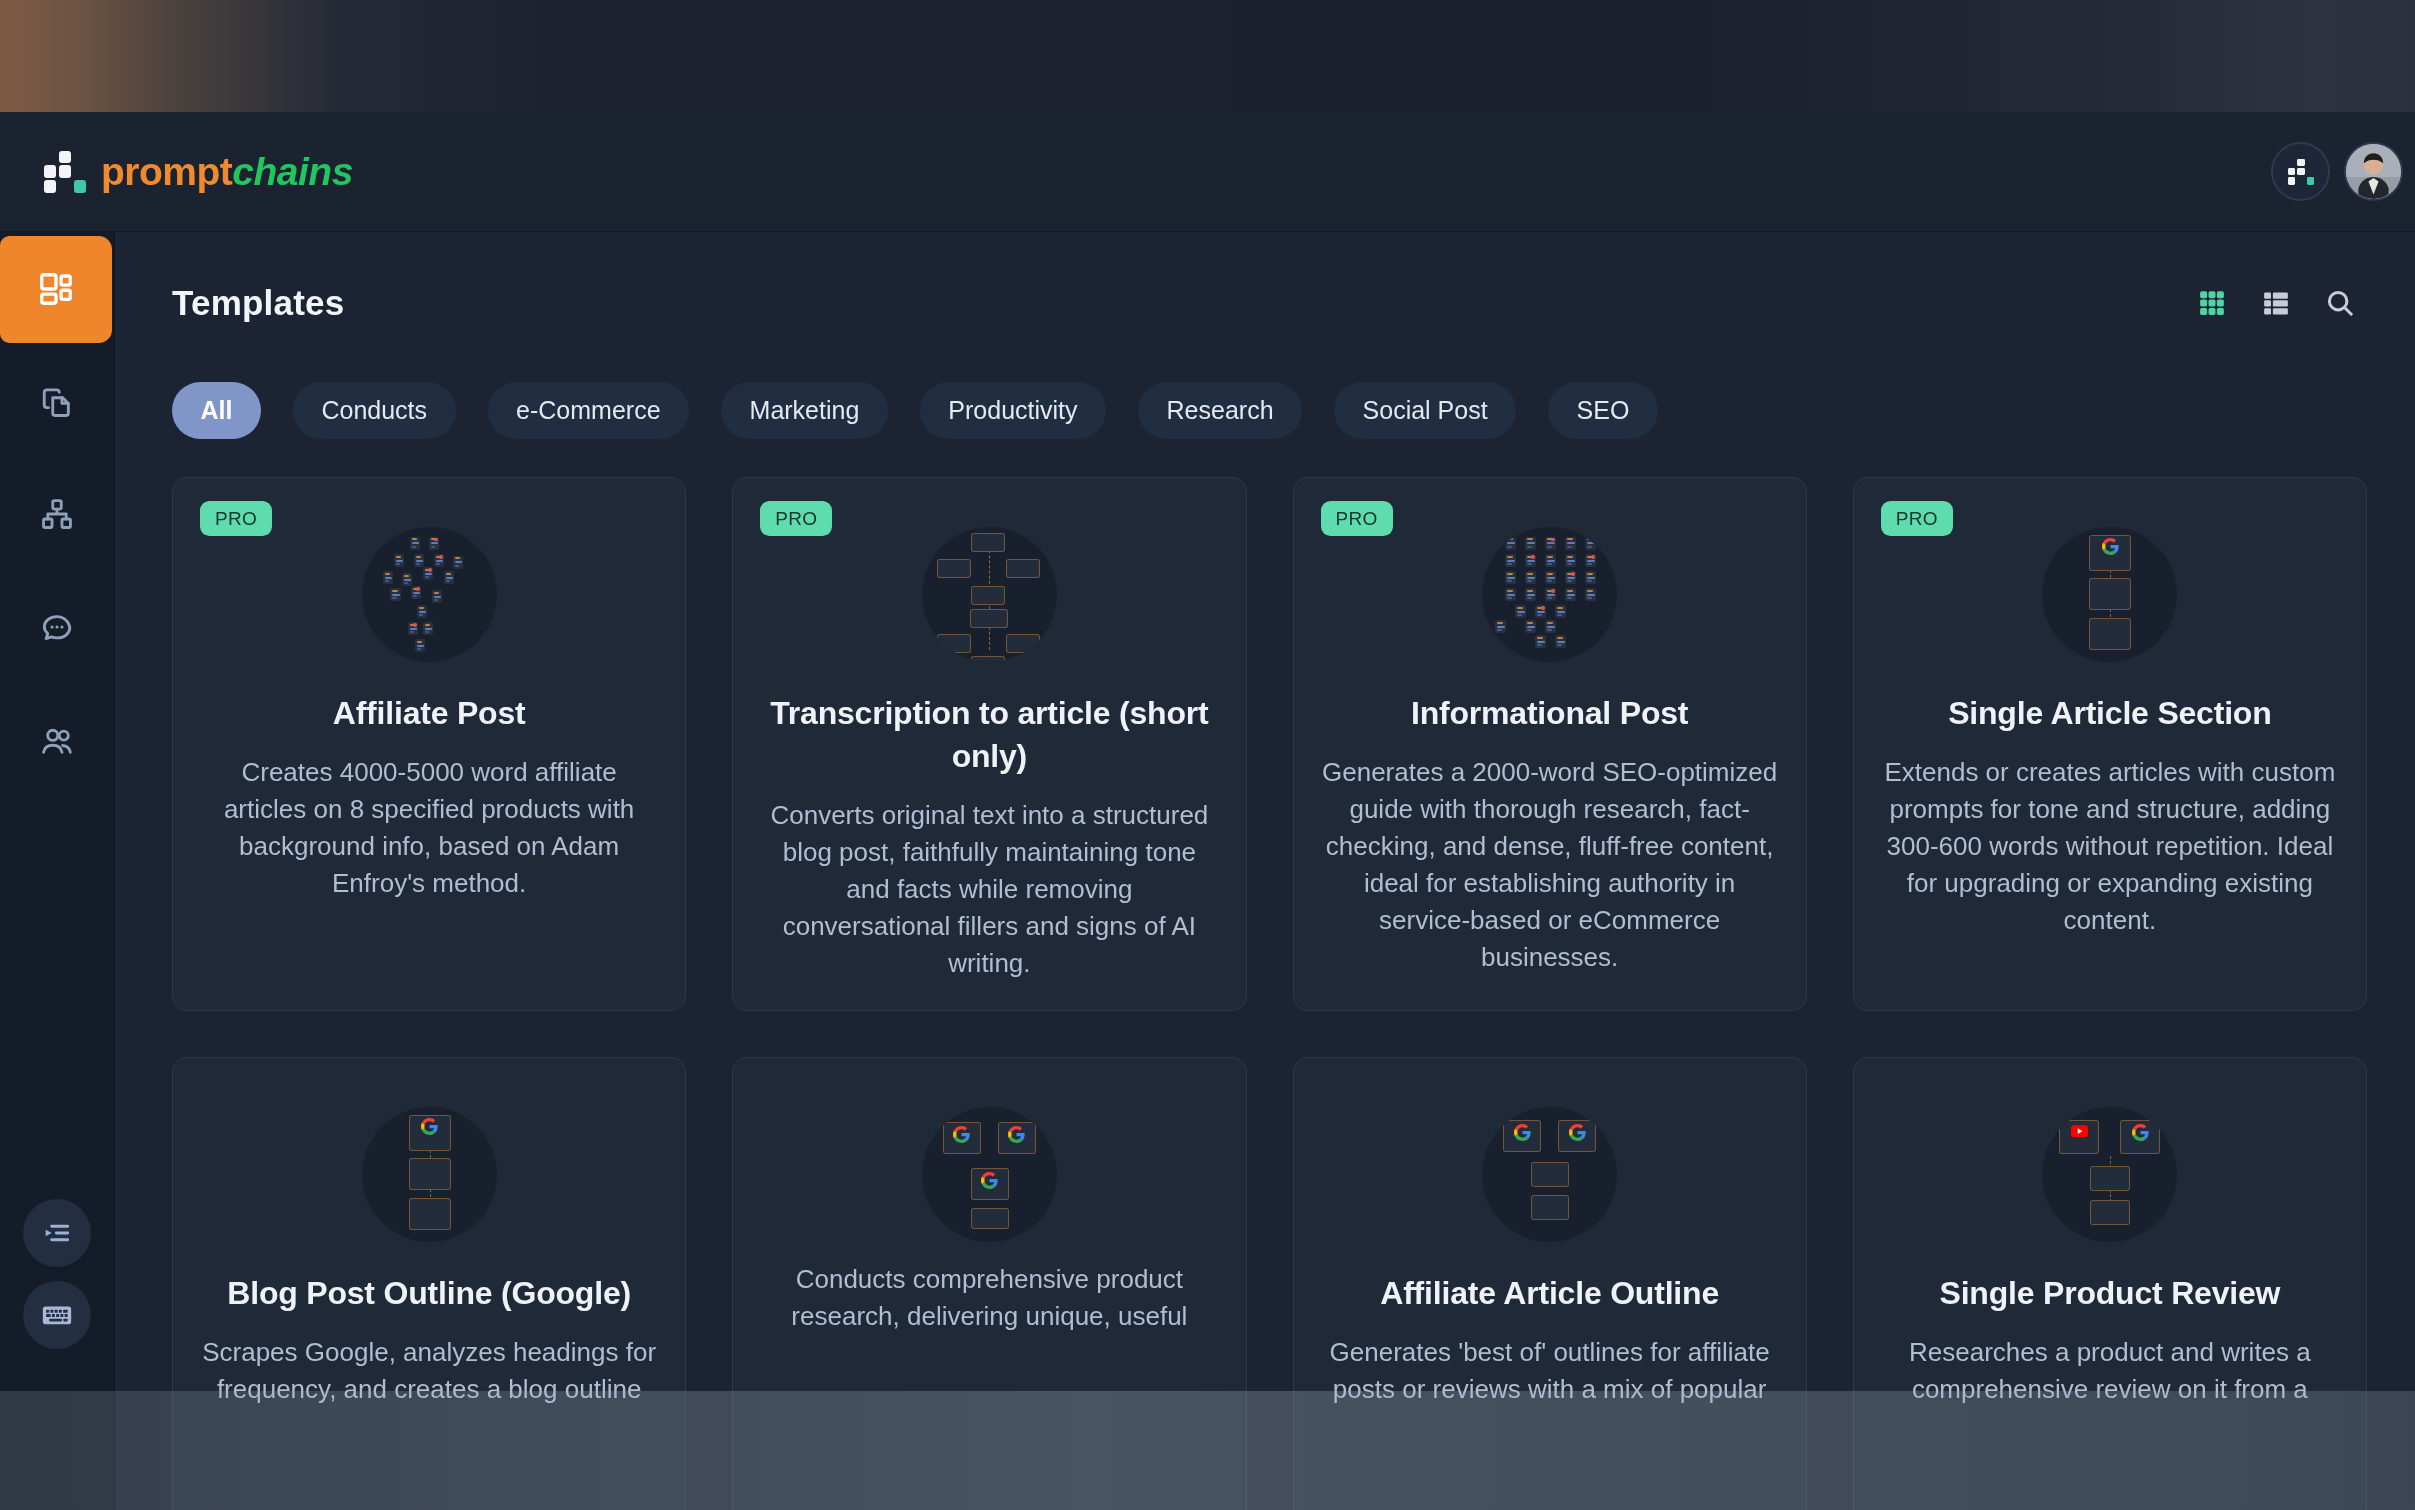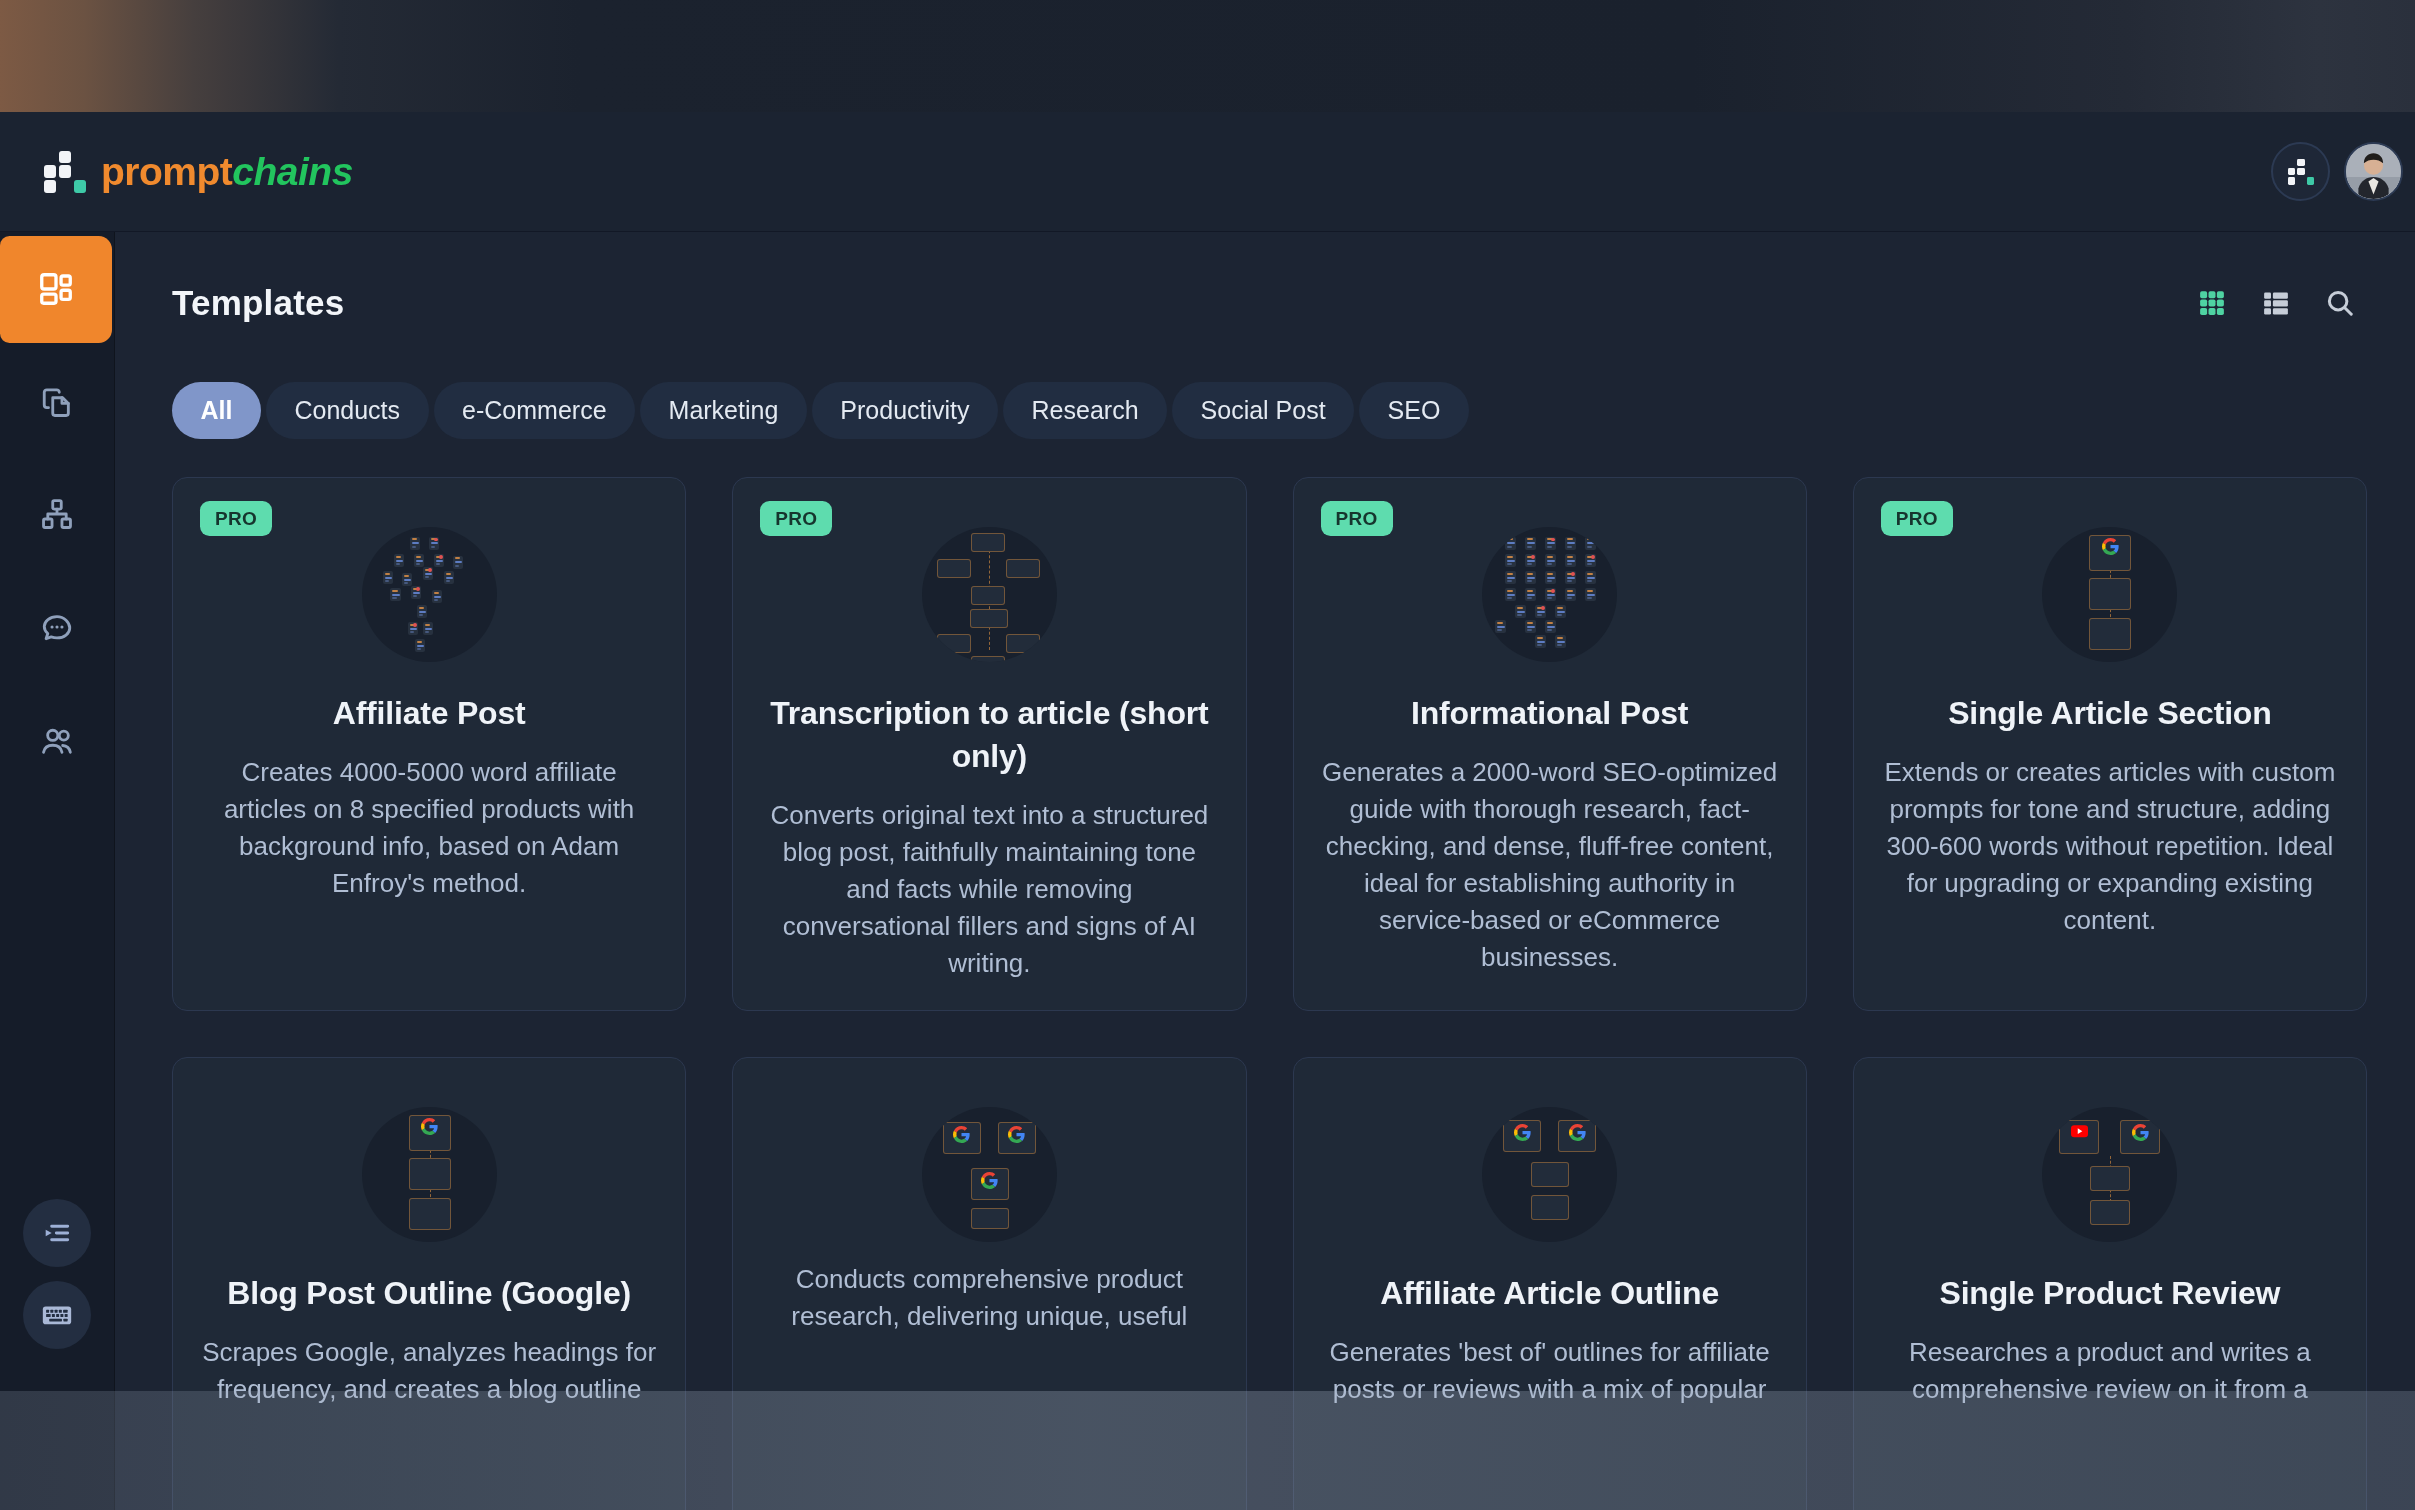--- a/index.html
+++ b/index.html
@@ -49,32 +49,32 @@
   .sideicon{stroke:#8fa0bb;fill:none;stroke-width:2;stroke-linecap:round;stroke-linejoin:round;}
 
   
   .main{position:absolute;left:115px;top:232px;right:0;bottom:0;background:#1c2433;overflow:hidden;}
   .main-head{display:flex;align-items:center;justify-content:space-between;
     padding:51px 61px 0 57px;}
   .main-head h1{margin:0;font-size:35px;color:#f2f5f9;font-weight:700;letter-spacing:0.2px;}
   .view-controls{display:flex;align-items:center;gap:34px;}
   .vbtn{background:none;border:none;padding:0;cursor:pointer;display:flex;}
 
-  .chips{display:flex;gap:5px;padding:0 57px;margin-top:59px;}
+  .chips{display:flex;gap:32px;padding:0 57px;margin-top:59px;}
   .chip{height:57px;padding:0 28.5px;border-radius:28.5px;background:#212d41;color:#e4eaf2;
     font-size:25px;display:flex;align-items:center;border:none;cursor:pointer;
     font-weight:500;font-family:inherit;white-space:nowrap;}
   .chip.active{background:#8096c9;color:#ffffff;font-weight:600;}
 
   .grid{display:grid;grid-template-columns:repeat(4,1fr);gap:46px;
     padding:0 49px 0 57px;margin-top:38px;}
   .card{position:relative;height:534px;background:#1f2937;border:1.9px solid #2c3850;
     border-radius:15px;cursor:pointer;text-align:center;}
   .badge{position:absolute;left:27px;top:23px;background:#5edcae;color:#16352e;font-size:19px;
-    font-weight:700;padding:6.7px 15px;border-radius:9.5px;letter-spacing:0.3px;}
+    font-weight:400;padding:6.7px 15px;border-radius:9.5px;letter-spacing:0.3px;}
   .thumb{width:135px;height:135px;border-radius:50%;background:#18202d;margin:49px auto 0;
     position:relative;overflow:hidden;}
   .card h3{margin:30px 32px 0;font-size:32px;line-height:43px;color:#eff3f8;font-weight:700;
     letter-spacing:-0.2px;}
   .card p{margin:19px 27px 0;font-size:26px;line-height:37px;color:#b0bed4;text-align:center;}
 
   
   .tn{position:absolute;width:10.5px;height:13.3px;background:#27313f;border-radius:1.9px;
     padding:1.9px;display:flex;flex-direction:column;gap:1.9px;}
   .tn b{display:block;height:1.9px;border-radius:1px;}

